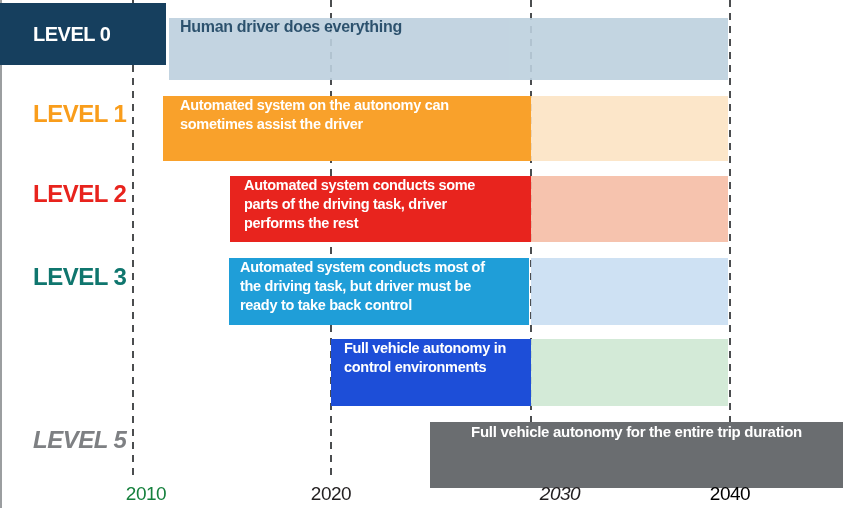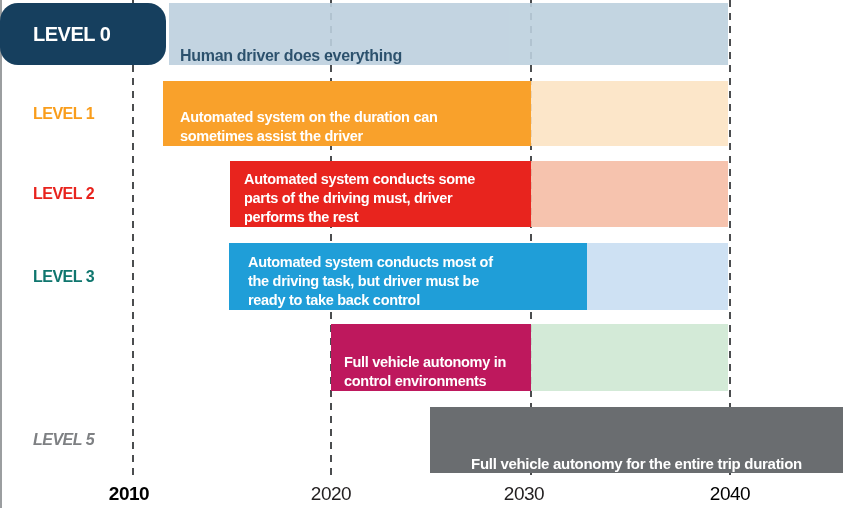--- a/index.html
+++ b/index.html
@@ -10,31 +10,31 @@
   .y-axis-line{
     position:absolute;left:0;top:0;width:2px;height:508px;
     background:var(--axis-line-color,#9b9ea0);z-index:1;
   }
   .gridline{
     position:absolute;top:0;width:2px;height:480px;z-index:2;
     background:repeating-linear-gradient(180deg,
       var(--grid-color,#4b4d4f) 0px, var(--grid-color,#4b4d4f) 7px,
       transparent 7px, transparent 13px);
   }
-  .bar{position:absolute;display:flex;align-items:flex-end;}
+  .bar{position:absolute;display:flex;align-items:flex-start;margin-top:15px;}
   .bar.solid{z-index:4;}
   .bar.faded{z-index:3;opacity:0.9;}
   .bar-text{
     font-weight:bold;font-size:14.5px;line-height:19px;letter-spacing:-0.3px;
     color:#fff;white-space:nowrap;
   }
   .row-label{
     position:absolute;left:0;width:133px;display:flex;align-items:center;
     padding-left:33px;box-sizing:border-box;z-index:5;
-    font-weight:bold;font-size:16px;letter-spacing:-0.5px;white-space:nowrap;
+    font-weight:bold;font-size:24px;letter-spacing:-0.5px;white-space:nowrap;
   }
   .level0-box{
     position:absolute;left:0;top:3px;width:166px;height:62px;z-index:4;
     display:flex;align-items:center;padding-left:33px;box-sizing:border-box;
     font-weight:bold;font-size:20px;letter-spacing:-0.5px;color:#fff;
   }
   .lvl0-bar-text{font-weight:bold;font-size:16px;letter-spacing:-0.3px;white-space:nowrap;}
   .gray-bar-text{width:100%;text-align:center;}
   .tick-label{
     position:absolute;top:483px;width:80px;text-align:center;
@@ -46,75 +46,75 @@
 
 <div class="page">
 
   <div class="y-axis-line"></div>
 
   <div class="gridline" style="left:132px;"></div>
   <div class="gridline" style="left:330px;"></div>
   <div class="gridline" style="left:530px;"></div>
   <div class="gridline" style="left:729px;"></div>
 
-  <div class="level0-box" style="background: rgb(22, 63, 94); border-radius: 18px;">
+  <div class="level0-box" style="background: rgb(22, 63, 94);">
     <span style="color: rgb(255, 255, 255);">LEVEL 0</span>
   </div>
   <div class="bar faded" style="left: 169px; top: 3px; width: 559px; height: 62px; padding-left: 11px; box-sizing: border-box; background: rgb(189, 208, 222);">
     <span class="lvl0-bar-text" style="color: rgb(22, 63, 94);">Human driver does everything</span>
   </div>
 
   <div class="row-label" style="top: 81px; height: 65px; color: rgb(249, 157, 27);">
     <span>LEVEL 1</span>
   </div>
   <div class="bar solid" style="left: 163px; top: 81px; width: 368px; height: 65px; padding-left: 17px; box-sizing: border-box; background: rgb(249, 161, 43);">
     <div class="bar-text" style="color: rgb(255, 255, 255);">
-      <div>Automated system on the duration can</div>
+      <div>Automated system on the autonomy can</div>
       <div>sometimes assist the driver</div>
     </div>
   </div>
   <div class="bar faded" style="left: 531px; top: 81px; width: 197px; height: 65px; background: rgb(252, 227, 195);"></div>
 
   <div class="row-label" style="top: 161px; height: 66px; color: rgb(232, 35, 29);">
     <span>LEVEL 2</span>
   </div>
   <div class="bar solid" style="left: 230px; top: 161px; width: 301px; height: 66px; padding-left: 14px; box-sizing: border-box; background: rgb(232, 36, 30);">
     <div class="bar-text" style="color: rgb(255, 255, 255);">
       <div>Automated system conducts some</div>
-      <div>parts of the driving must, driver</div>
+      <div>parts of the driving task, driver</div>
       <div>performs the rest</div>
     </div>
   </div>
   <div class="bar faded" style="left: 531px; top: 161px; width: 197px; height: 66px; background: rgb(245, 189, 165);"></div>
 
   <div class="row-label" style="top: 243px; height: 67px; color: #0f766e;">
     <span>LEVEL 3</span>
   </div>
-  <div class="bar solid" style="left: 229px; top: 243px; width: 358px; height: 67px; padding-left: 19px; box-sizing: border-box; background: rgb(31, 158, 216);">
+  <div class="bar solid" style="left: 229px; top: 243px; width: 300px; height: 67px; padding-left: 11px; box-sizing: border-box; background: rgb(31, 158, 216);">
     <div class="bar-text" style="color: rgb(255, 255, 255);">
       <div>Automated system conducts most of</div>
       <div>the driving task, but driver must be</div>
       <div>ready to take back control</div>
     </div>
   </div>
   <div class="bar faded" style="left: 531px; top: 243px; width: 197px; height: 67px; background: rgb(201, 222, 242);"></div>
 
-  <div class="bar solid" style="left: 331px; top: 324px; width: 200px; height: 67px; padding-left: 13px; box-sizing: border-box; background: #be185d;">
+  <div class="bar solid" style="left: 331px; top: 324px; width: 200px; height: 67px; padding-left: 13px; box-sizing: border-box; background: #1d4ed8;">
     <div class="bar-text" style="color: rgb(255, 255, 255);">
       <div>Full vehicle autonomy in</div>
       <div>control environments</div>
     </div>
   </div>
   <div class="bar faded" style="left: 531px; top: 324px; width: 197px; height: 67px; background: rgb(206, 232, 211);"></div>
 
   <div class="row-label" style="top: 407px; height: 66px; color: rgb(126, 128, 131); font-style: italic;">
     <span>LEVEL 5</span>
   </div>
   <div class="bar solid" style="left: 430px; top: 407px; width: 413px; height: 66px; background: rgb(106, 109, 112);">
     <div class="bar-text gray-bar-text" style="font-size: 15px; color: rgb(255, 255, 255);">Full vehicle autonomy for the entire trip duration</div>
   </div>
 
-  <div class="tick-label" style="left: 89px; color: #000000; font-weight: bold;">2010</div>
+  <div class="tick-label" style="left: 106px; color: #15803d;">2010</div>
   <div class="tick-label" style="left: 291px; color: rgb(34, 31, 32);">2020</div>
-  <div class="tick-label" style="left: 484px; color: rgb(34, 31, 32);">2030</div>
+  <div class="tick-label" style="left: 520px; color: rgb(34, 31, 32); font-style: italic;">2030</div>
   <div class="tick-label" style="left: 690px; color: #000000;">2040</div>
 
 </div>
 
 </body></html>

